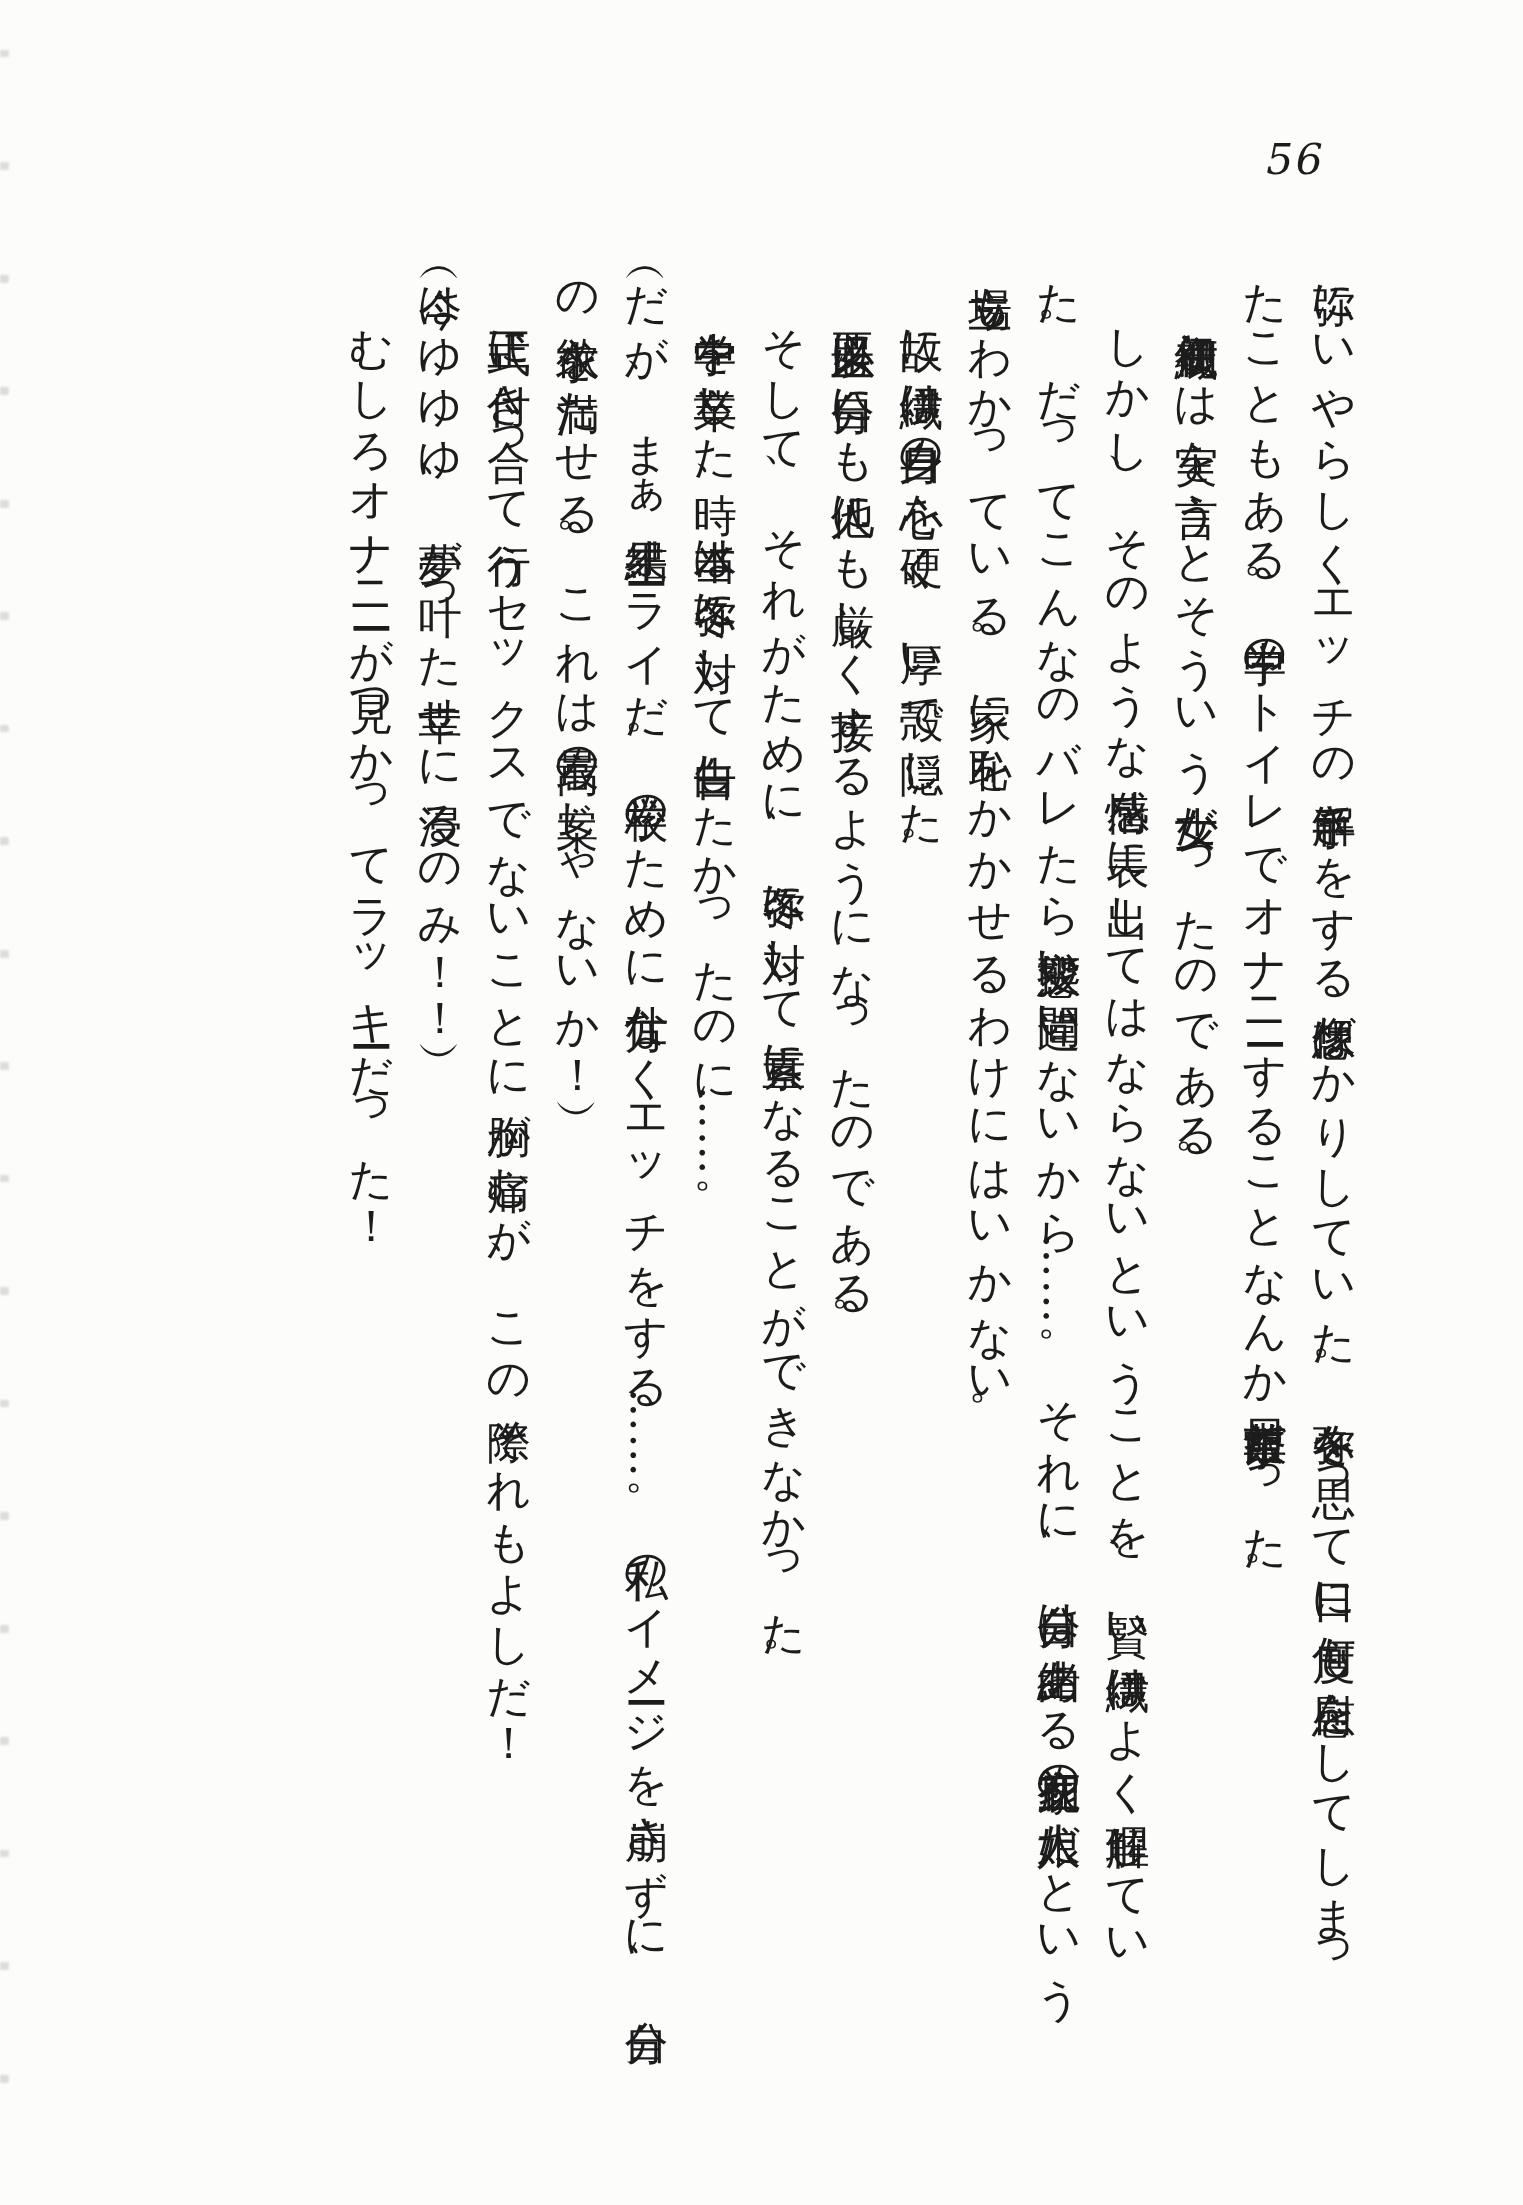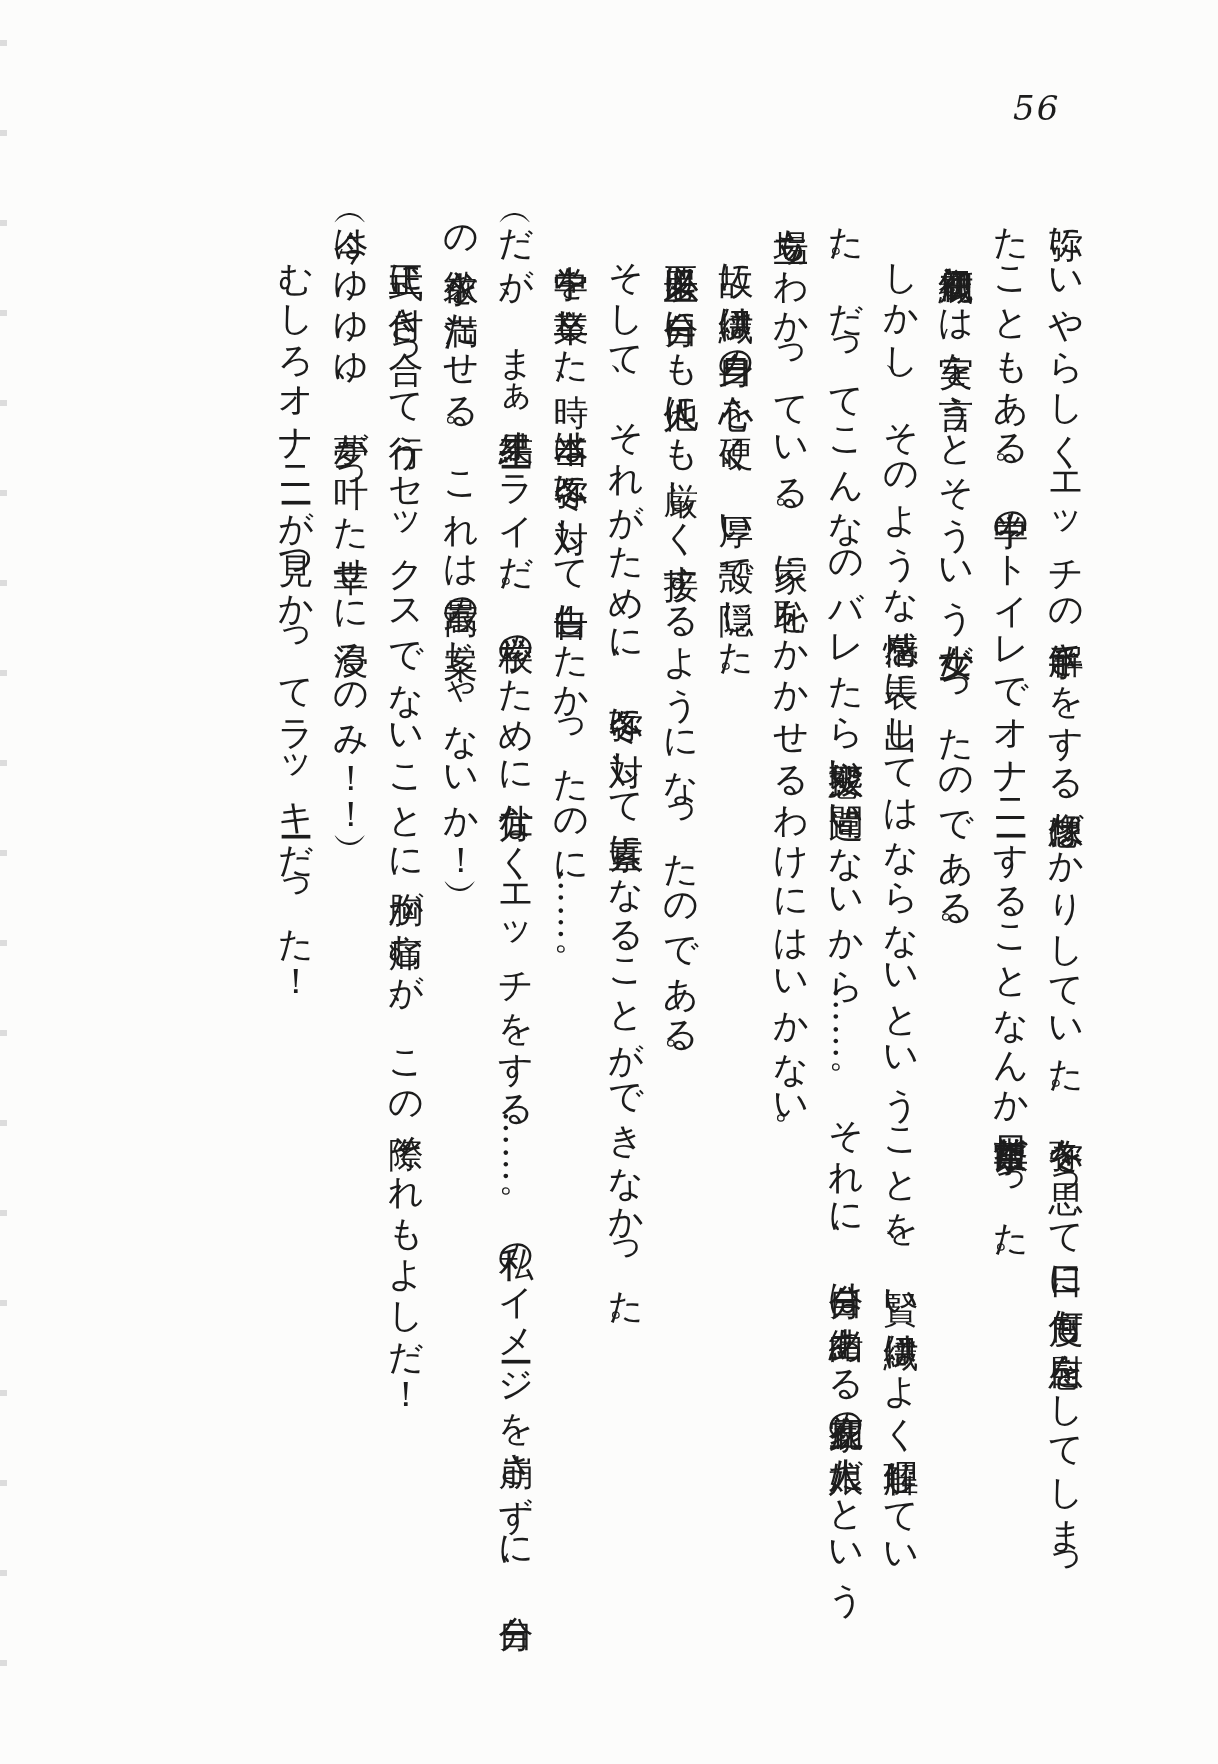--- a/index.html
+++ b/index.html
@@ -27,21 +27,21 @@
       rgba(110,110,110,0.22) 0px,
       rgba(110,110,110,0.22) 6px,
       rgba(110,110,110,0.0) 6px,
       rgba(110,110,110,0.0) 90px
     );
     filter: blur(0.7px);
   }
 
   .page-number {
     position: absolute;
-    top: 88px;
+    top: 108px;
     left: 1013px;
     font-size: 34px;
     font-style: italic;
     letter-spacing: 2px;
     color: var(--ink, #1c1c1c);
   }
 
   .text-block {
     position: absolute;
     top: 202px;

